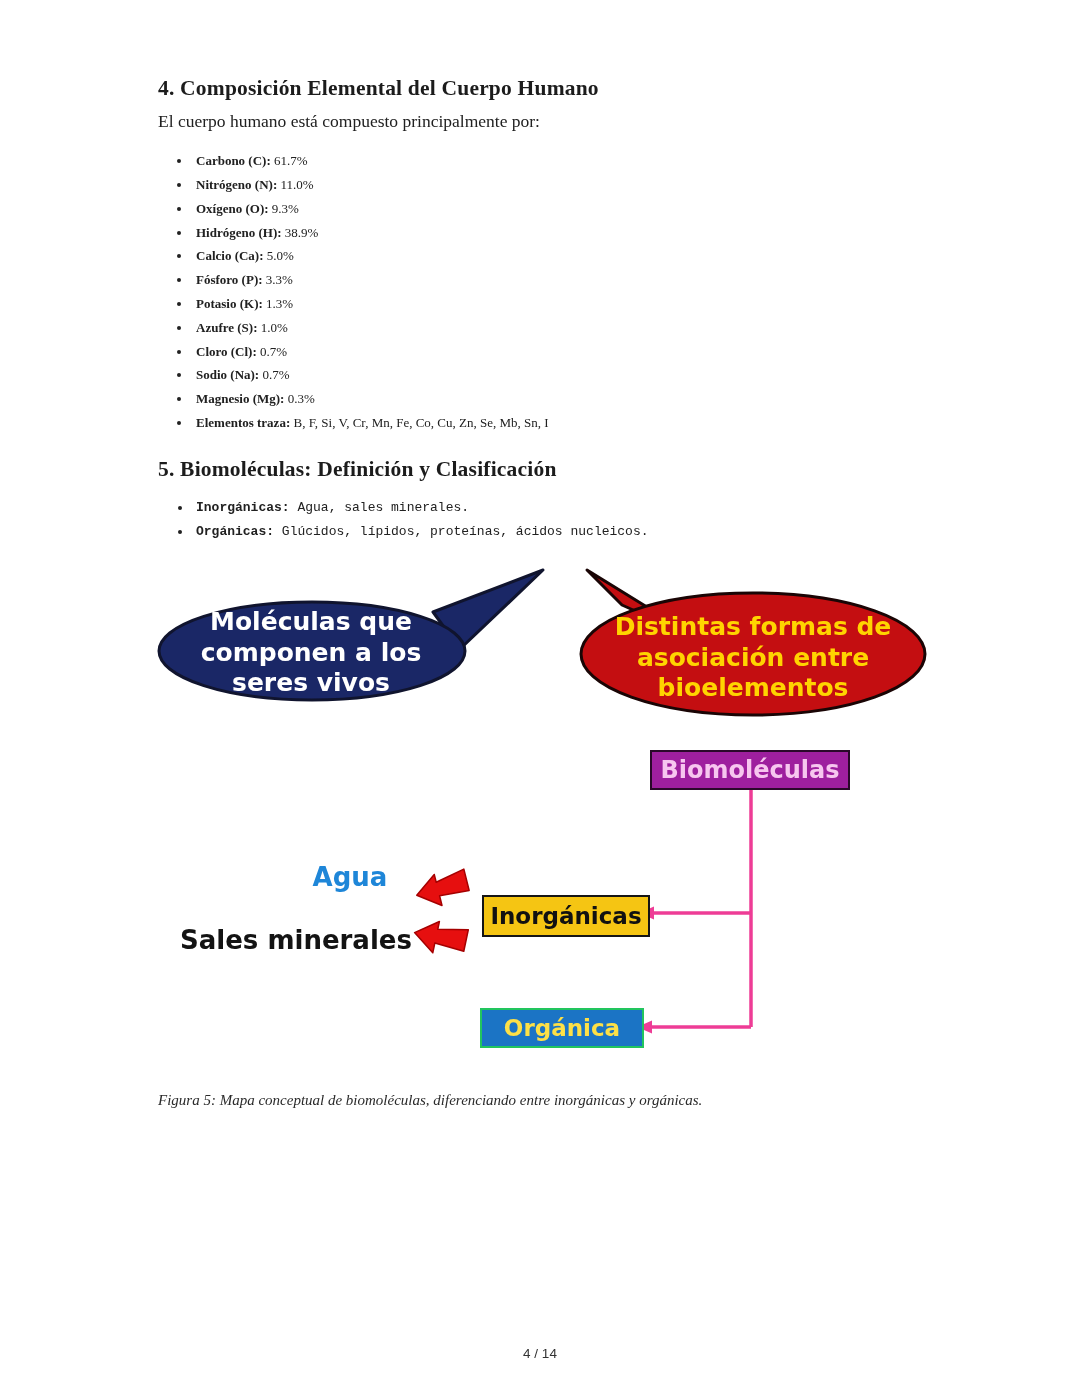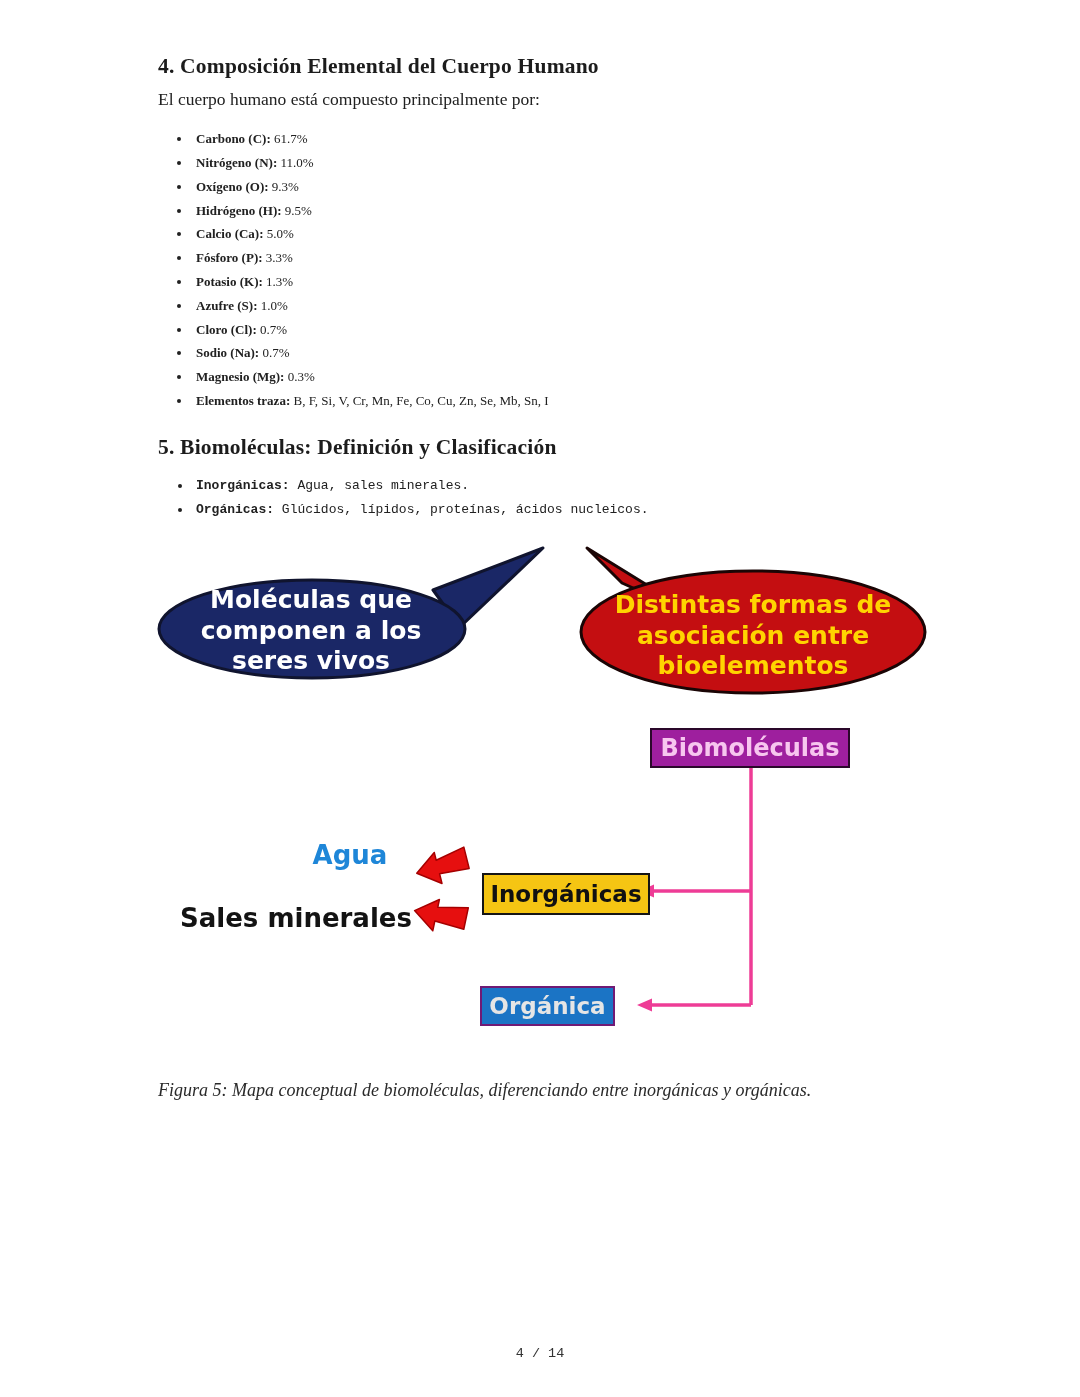--- a/index.html
+++ b/index.html
@@ -13,21 +13,21 @@
     overflow: hidden;
   }
   .content { margin: 0 158px; }
   h2.doc-heading {
     margin: 0;
     font-size: 21.5px;
     font-weight: 700;
     color: #1c1c1c;
     letter-spacing: 0.2px;
   }
-  .h-sec4 { padding-top: 54px; }
+  .h-sec4 { padding-top: 76px; }
   .h-sec5 { margin-top: 22px !important; }
   p.doc-par {
     margin: 8px 0 0 0;
     font-size: 17.5px;
     line-height: 1.38;
     max-width: 775px;
   }
   ul.doc-list {
     margin: 16px 0 0 0;
     padding-left: 34px;
@@ -74,61 +74,61 @@
     left: 650px; top: 195px; width: 200px; height: 40px;
     background: #9E1F9E; border: 2px solid #2a082a;
     color: #F7C6EF; font-size: 24px;
   }
   .node-inorganic {
     left: 482px; top: 340px; width: 168px; height: 42px;
     background: #F5C513; border: 2px solid #151515;
     color: #111111; font-size: 23px; font-weight: 600;
   }
   .node-organic {
-    left: 480px; top: 453px; width: 135px; height: 40px;
-    background: #1B74C5; border: 2px solid #701a75;
-    color: #e5e5e5; font-size: 23px; font-weight: 600;
+    left: 480px; top: 453px; width: 164px; height: 40px;
+    background: #1B74C5; border: 2px solid #22c55e;
+    color: #fde047; font-size: 23px; font-weight: 600;
   }
   .label-water {
     left: 300px; top: 307px; width: 100px;
     color: #1E86D8; font-size: 26px;
   }
   .label-salts {
     left: 172px; top: 370px; width: 248px;
     color: #131313; font-size: 26px; text-align: center;
   }
   .caption {
-    margin-top: 12px;
-    font-size: 18px;
+    margin-top: 2px;
+    font-size: 15px;
     font-style: italic;
     color: #2a2a2a;
   }
   .footer {
     position: absolute;
     left: 0; right: 0; top: 1346px;
     text-align: center;
-    font-family: Liberation Mono, monospace;
+    font-family: Liberation Sans, sans-serif;
     font-size: 13.5px;
     color: #333333;
   }
 </style>
 </head>
 <body>
 
 <div class="page">
   <div class="content">
 
     <h2 class="doc-heading h-sec4">4. Composición Elemental del Cuerpo Humano</h2>
     <p class="doc-par">El cuerpo humano está compuesto principalmente por:</p>
 
     <ul class="doc-list">
       <li><b>Carbono (C):</b> <span>61.7%</span></li>
       <li><b>Nitrógeno (N):</b> <span>11.0%</span></li>
       <li><b>Oxígeno (O):</b> <span>9.3%</span></li>
-      <li><b>Hidrógeno (H):</b> <span>9.5%</span></li>
+      <li><b>Hidrógeno (H):</b> <span>38.9%</span></li>
       <li><b>Calcio (Ca):</b> <span>5.0%</span></li>
       <li><b>Fósforo (P):</b> <span>3.3%</span></li>
       <li><b>Potasio (K):</b> <span>1.3%</span></li>
       <li><b>Azufre (S):</b> <span>1.0%</span></li>
       <li><b>Cloro (Cl):</b> <span>0.7%</span></li>
       <li><b>Sodio (Na):</b> <span>0.7%</span></li>
       <li><b>Magnesio (Mg):</b> <span>0.3%</span></li>
       <li><b>Elementos traza:</b> <span>B, F, Si, V, Cr, Mn, Fe, Co, Cu, Zn, Se, Mb, Sn, I</span></li>
     </ul>
 

